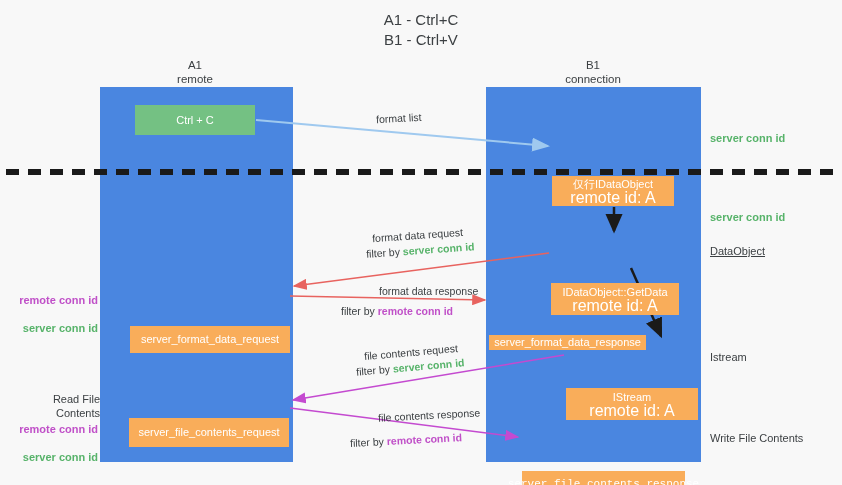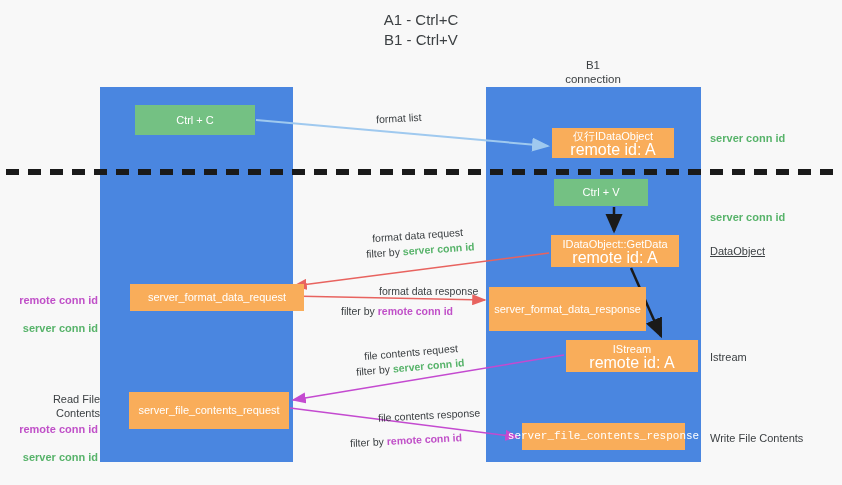--- a/index.html
+++ b/index.html
@@ -62,31 +62,31 @@
     align-items: center;
     justify-content: center;
     color: #ffffff;
     font-size: 11px;
     line-height: 13px;
     text-align: center;
     box-sizing: border-box;
     padding: 2px 4px;
   }
   .box.green  { background: #74c183; }
-  .box.orange { background: #f9ad5a; }
+  .box.orange { background: #f9ad5a; margin-top: 48px; }
   .box .l2 { font-size: 16px; }
 
   #box-ctrlc   { left: 135px; top: 105px;  width: 120px; height: 30px; }
   #box-ctrlv   { left: 554px; top: 179px;  width: 94px; height: 27px; }
   #box-idataobject-remote { left: 552px; top: 128px; width: 122px; height: 30px; }
   #box-getdata { left: 551px; top: 235px;  width: 128px; height: 32px; }
   #box-istream { left: 566px; top: 340px;  width: 132px; height: 32px; }
-  #box-sfdreq  { left: 130px; top: 284px;  width: 174px; height: 27px; }
-  #box-sfdresp { left: 489px; top: 287px;  width: 157px; height: 44px; }
-  #box-sfcreq  { left: 129px; top: 392px;  width: 160px; height: 37px; }
+  #box-sfdreq  { left: 130px; top: 278px;  width: 160px; height: 27px; }
+  #box-sfdresp { left: 489px; top: 287px;  width: 157px; height: 15px; }
+  #box-sfcreq  { left: 129px; top: 370px;  width: 160px; height: 29px; }
   #box-sfcresp { left: 522px; top: 423px;  width: 163px; height: 27px; font-family: Liberation Mono, monospace; }
 
   
   .annot {
     position: absolute;
     font-size: 11px;
     line-height: 14px;
     white-space: pre-line;
   }
   .annot.green  { color: #57b36a; font-weight: bold; }
@@ -135,20 +135,22 @@
   }
 </style>
 </head>
 <body>
 
 <div id="stage">
 
   <div class="title" id="diagram-title">A1 - Ctrl+C
 B1 - Ctrl+V</div>
 
+  <div class="col-header" id="header-a1">A1
+remote</div>
   <div class="col-header" id="header-b1">B1
 connection</div>
 
   <div class="lane" id="lane-a1"></div>
   <div class="lane" id="lane-b1"></div>
 
   <svg id="wires" viewBox="0 0 842 485">
     <defs>
       <marker id="ah-blue" markerWidth="9" markerHeight="7" refX="8" refY="3.5" orient="auto">
         <polygon points="0 0, 9 3.5, 0 7" fill="#9fc9ef"></polygon>

